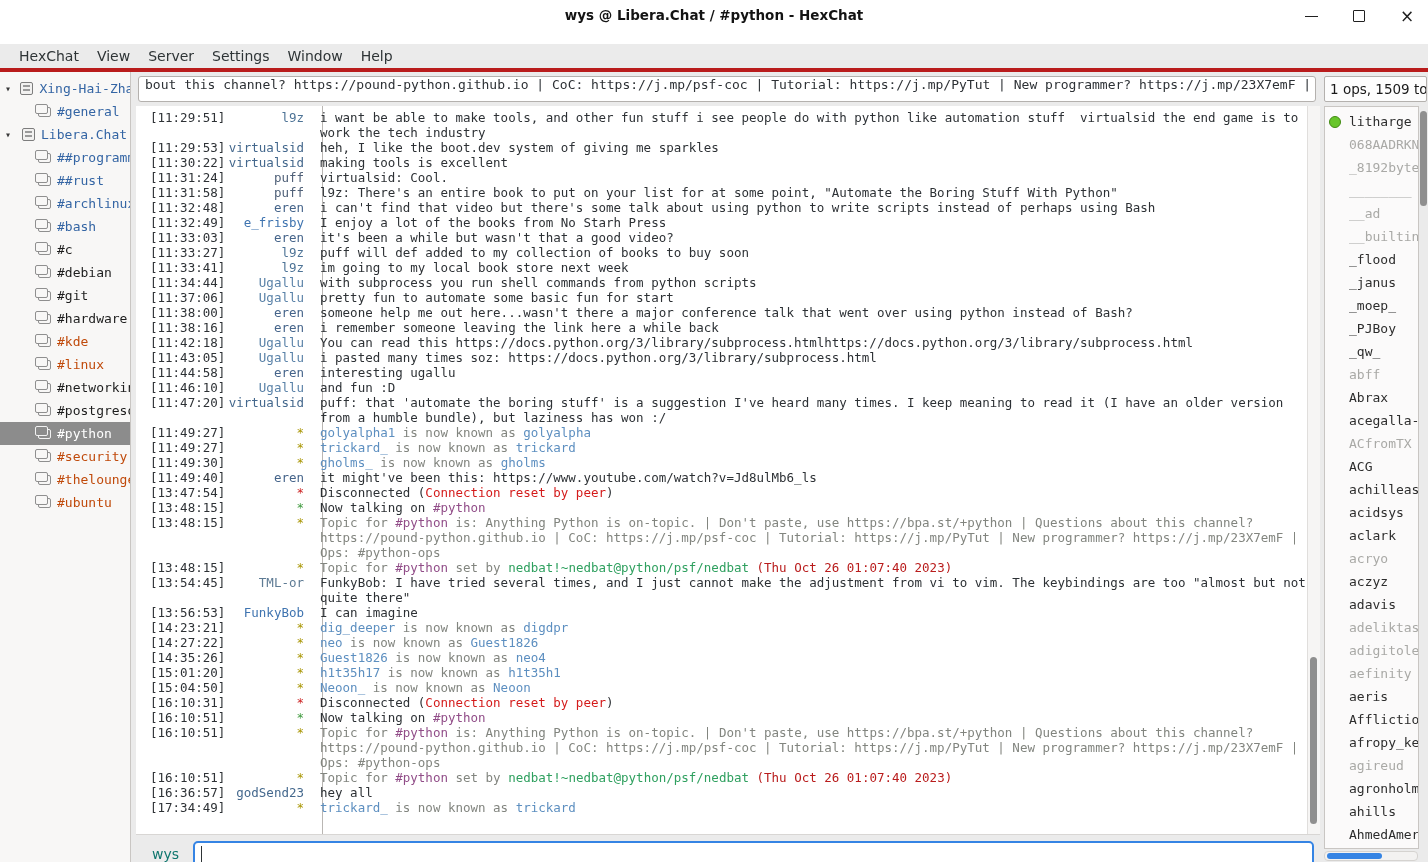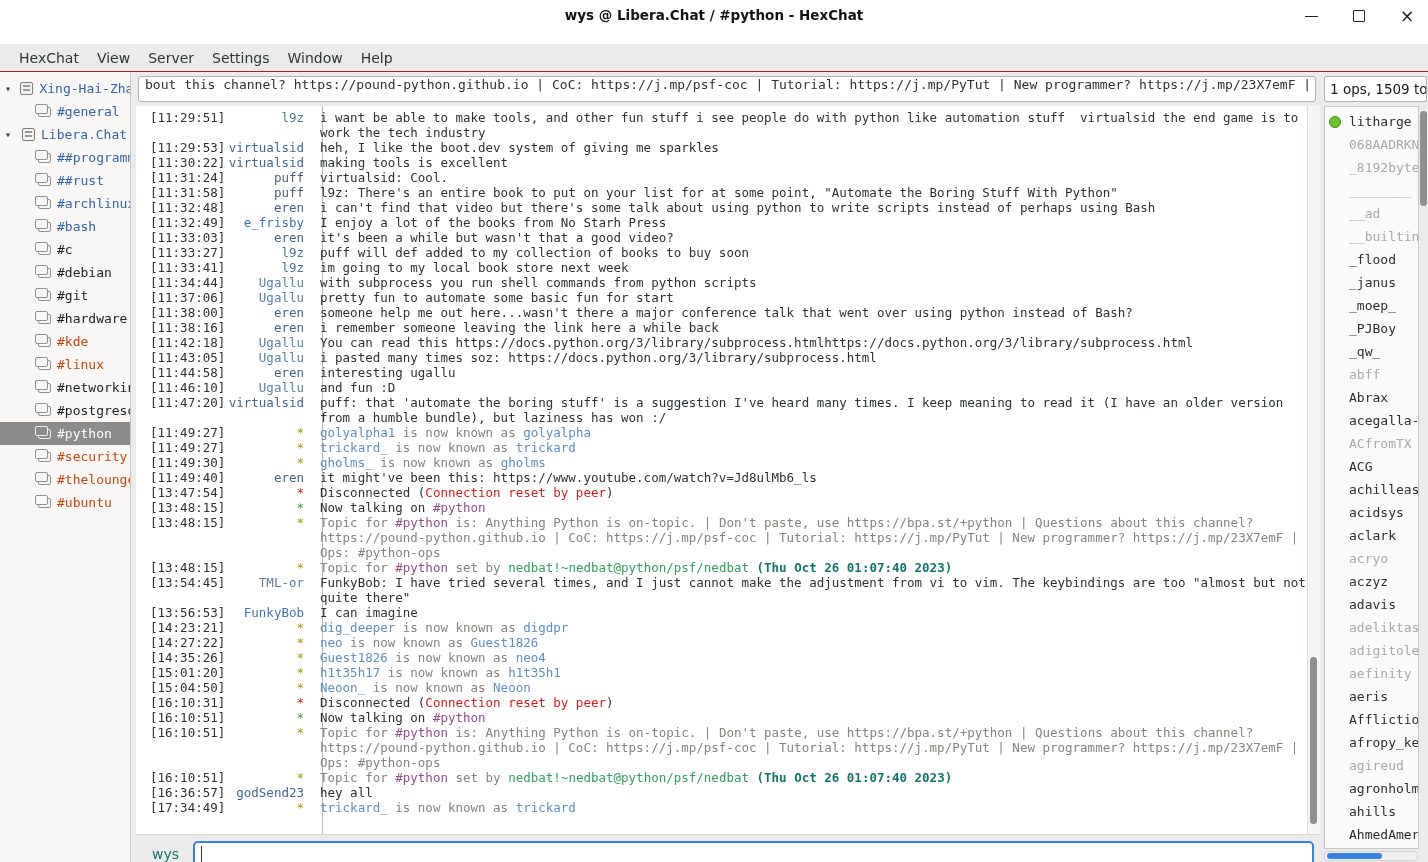--- a/index.html
+++ b/index.html
@@ -12,21 +12,21 @@
   .title-text { position:absolute; left:0; right:0; top:7px; text-align:center;
                 font-size:13.5px; font-weight:bold; color:#131313; }
   .winbtns { position:absolute; right:10px; top:0; height:32px; display:flex; align-items:center; gap:26px; }
   .wbtn { width:22px; height:22px; display:flex; align-items:center; justify-content:center; cursor:default; }
   .min-glyph { width:13px; height:0; border-top:1.6px solid #202020; }
   .max-glyph { width:12px; height:12px; border:1.6px solid #202020; border-radius:1px; }
   .close-glyph { font-size:17px; color:#202020; line-height:1; font-family:"DejaVu Sans",sans-serif; }
 
   
   .menubar { height:28px; background:#ebebeb; display:flex; align-items:center; padding-left:10px;
-             border-bottom:1px solid #b91c1c; }
+             border-bottom:4px solid #b91c1c; }
   .menu-item { font-size:14px; color:#2e3436; padding:3px 9px; }
 
   
   .main { display:flex; height:801px; }
 
   
   .sidebar { width:131px; background:#f8f7f6; border-right:1px solid #c9c6c3; padding-top:5px; overflow:hidden; }
   .tree-row { height:23px; display:flex; align-items:center; white-space:nowrap; overflow:hidden;
               font-family:"DejaVu Sans Mono", monospace; font-size:13px; }
   .tree-row.network { padding-left:5px; }
@@ -64,21 +64,21 @@
   .row { display:grid; grid-template-columns:84px 84px 10px 1fr; align-items:start; }
   .row .time { font-family:"DejaVu Sans Mono", monospace; font-size:12.5px; line-height:15px;
                color:#2d3135; padding-left:14px; white-space:pre; }
   .row .nick { font-family:"DejaVu Sans Mono", monospace; font-size:12.5px; line-height:15px;
                text-align:right; white-space:pre; overflow:hidden; }
   .row .msg  { font-family:"DejaVu Sans Mono", monospace; font-size:12.5px; line-height:15px;
                color:#2d3135; white-space:pre-wrap; word-break:break-word; padding-left:6px; }
   .vsep { position:absolute; top:0; bottom:0; left:186px; width:1px; background:#b9b6b3; }
   .st-o { color:#a89500; } .st-g { color:#3e9a3e; } .st-r { color:#cc2222; }
   .c-d { color:#2d3135; } .c-g { color:#82857f; } .c-nk { color:#5d8fc0; }
-  .c-ch { color:#914d88; } .c-hs { color:#2fa05f; } .c-dt { color:#0f766e;font-weight:bold; } .c-rd { color:#d41c1c;text-align:center; }
+  .c-ch { color:#914d88; } .c-hs { color:#2fa05f; } .c-dt { color:#b91c1c; } .c-rd { color:#d41c1c;text-align:center; }
 
   .chat-scroll { position:absolute; right:0; top:0; bottom:0; width:13px; background:#f6f5f4;
                  border-left:1px solid #e0dedc; }
   .chat-thumb { position:absolute; right:3px; width:7px; top:551px; height:167px;
                 background:#8f8f8f; border-radius:4px; }
 
   .input-row { height:39px; background:#ebebeb; border-top:1px solid #d8d6d4;
                display:flex; align-items:center; padding:0 6px 0 12px; gap:10px; }
   .nick-btn { font-size:14px; color:#0f766e; padding:2px 4px; }
   .msg-input { flex:1; height:27px; background:#ffffff; border:2px solid #3584e4; border-radius:5px;

